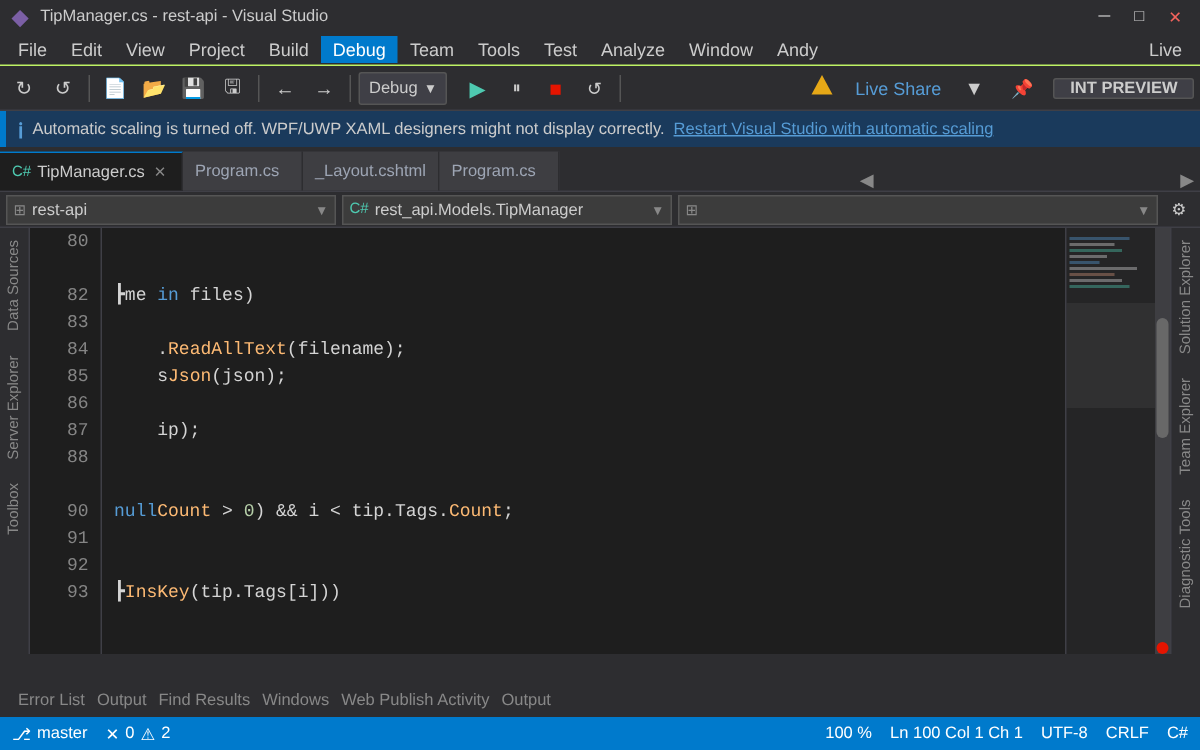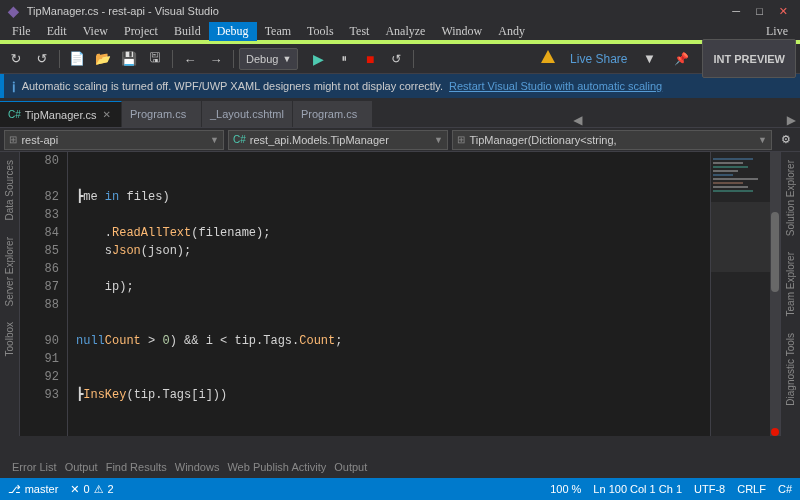--- a/index.html
+++ b/index.html
@@ -29,22 +29,21 @@
     #title-bar-right { display: flex; gap: 8px; }
     #title-bar-right span { cursor: pointer; padding: 0 4px; }
 
     
     #menu-bar {
       height: 22px;
       background: #2d2d30;
       display: flex;
       align-items: center;
       padding: 0 4px;
-      border-bottom: 4px solid #bef264;
-      font-family: Liberation Serif, serif;
+      border-bottom: 1px solid #bef264;
     }
     .menu-item {
       padding: 2px 8px;
       color: #ccc;
       cursor: pointer;
       font-size: 12px;
     }
     .menu-item.active { background: #007acc; color: white; }
 
     
@@ -101,21 +100,21 @@
     }
     .int-preview-btn {
       background: #3f3f46;
       border: 1px solid #555;
       color: #ccc;
       padding: 2px 10px;
       font-size: 11px;
       font-weight: bold;
       cursor: pointer;
       border-radius: 2px;
-      height: 39px;
+      height: 14px;
       display: flex;
       align-items: center;
     }
     .toolbar-spacer { flex: 1; }
     .toolbar-icon-btn {
       width: 22px;
       height: 22px;
       display: flex;
       align-items: center;
       justify-content: center;
@@ -480,21 +479,20 @@
     <span>rest-api</span>
     <span class="arrow">▼</span>
   </div>
   <div class="nav-dropdown" style="max-width:220px;">
     <span style="color:#4ec9b0;font-size:10px;">C#</span>
     <span>rest_api.Models.TipManager</span>
     <span class="arrow">▼</span>
   </div>
   <div class="nav-dropdown">
     <span style="color:#888;font-size:10px;">⊞</span>
-    <span>TipManager(Dictionary&lt;string,</span>
     <span class="arrow">▼</span>
   </div>
   <div class="toolbar-btn" style="width:20px;height:20px;font-size:11px;">⚙</div>
 </div>
 
 <div id="main-area" style="height:284px;">
 
   <div class="side-tabs-left">
     <span class="side-tab-text">Data Sources</span>
     <span class="side-tab-text">Server Explorer</span>

